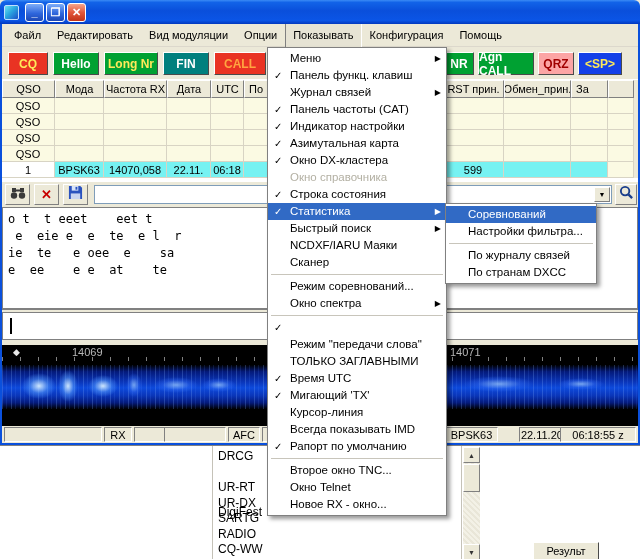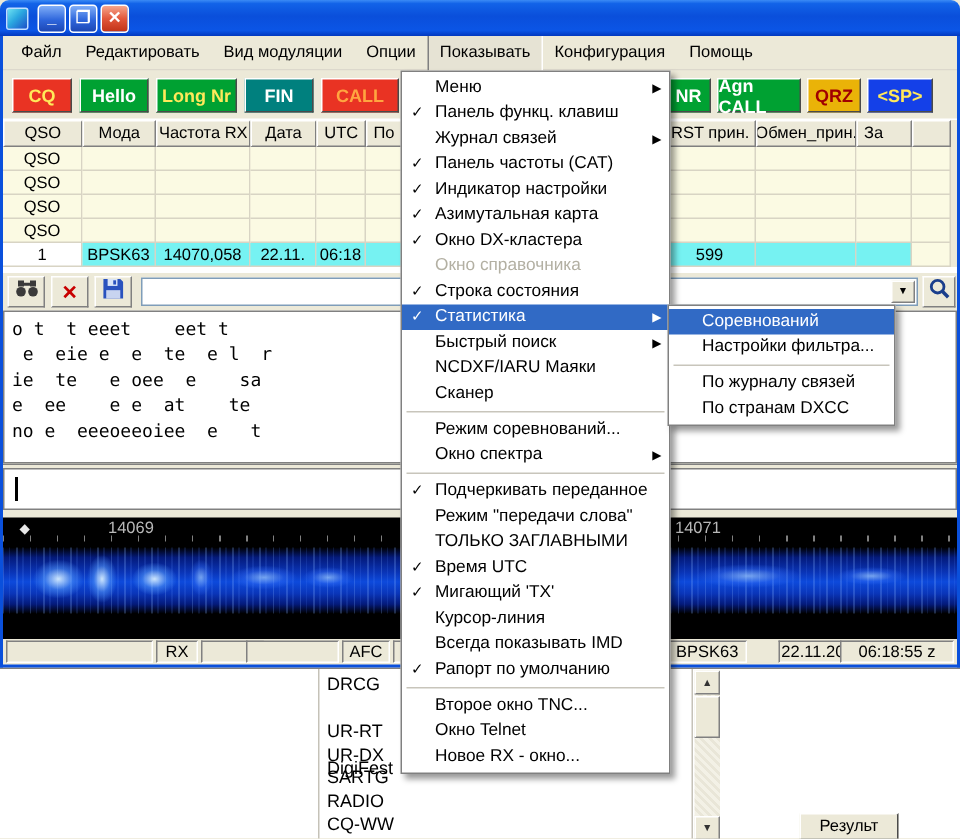--- a/index.html
+++ b/index.html
@@ -31,21 +31,21 @@
     border-bottom:1px solid #FFF; }
   .mb { position:absolute; top:52px; height:23px; border:1px solid; border-color:#FFFFFF #4A4A4A #4A4A4A #FFFFFF;
     font-size:12px; font-weight:bold; display:flex; align-items:center; justify-content:center; z-index:6; }
   .mb0 {left:8px;   width:40px; background:#E93323; color:#FFE95A;}
   .mb1 {left:53px;  width:46px; background:#00A132; color:#FFFFFF;}
   .mb2 {left:104px; width:54px; background:#00A132; color:#FFE95A;}
   .mb3 {left:163px; width:46px; background:#00807E; color:#FFFFFF;}
   .mb4 {left:214px; width:52px; background:#E93323; color:#FFA540;}
   .mb5 {left:444px; width:30px; background:#00A132; color:#FFFFFF;}
   .mb6 {left:478px; width:56px; background:#00A132; color:#FFFFFF;}
-  .mb7 {left:538px; width:36px; background:#eab308; color:#A00000;}
+  .mb7 {left:538px; width:36px; background:#fca5a5; color:#A00000;}
   .mb8 {left:578px; width:44px; background:#1440E8; color:#FFE95A;}
 
   
   .lt { position:absolute; left:2px; top:80px; width:636px; z-index:4; }
   .lt-h, .lt-r { display:flex; }
   .lt-hc { height:18px; background:#ECE9D8; border:1px solid; border-color:#FFFFFF #808080 #808080 #FFFFFF;
     font-size:11px; display:flex; align-items:center; justify-content:center; overflow:hidden; white-space:nowrap; }
   .lt-c { height:16px; background:#FBFAE3; border-right:1px solid #D8D4C4; border-bottom:1px solid #D8D4C4;
     font-size:11px; display:flex; align-items:center; justify-content:center; overflow:hidden; white-space:nowrap; }
   .w0{width:53px}.w1{width:49px}.w2{width:63px}.w3{width:44px}.w4{width:33px}
@@ -280,21 +280,20 @@
         <circle cx="6.5" cy="6.5" r="4.5" fill="none" stroke="#1A3E8C" stroke-width="2"></circle>
         <line x1="10" y1="10" x2="14" y2="14" stroke="#1A3E8C" stroke-width="2.5"></line>
       </svg></span>
 </div>
 
 <div class="rx">
   <div class="rx-line">o t  t eeet    eet t                                        e   e</div>
   <div class="rx-line"> e  eie e  e  te  e l  r                              ie</div>
   <div class="rx-line">ie  te   e oee  e    sa</div>
   <div class="rx-line">e  ee    e e  at    te</div>
-  <div class="rx-line">no e  eeeoeeoiee  e   t</div>
 </div>
 <div class="hdiv"></div>
 
 <div class="tx">
   <div class="caret"></div>
 </div>
 <div class="split"></div>
 
 <div class="wf">
   <span class="wf-marker">◆</span>
@@ -359,21 +358,21 @@
   <div class="mi dis"><span>Окно справочника</span></div>
   <div class="mi"><span class="chk">✓</span><span>Строка состояния</span></div>
   <div class="mi hl"><span class="chk">✓</span><span>Статистика</span><span class="arr">▶</span></div>
   <div class="mi"><span>Быстрый поиск</span><span class="arr">▶</span></div>
   <div class="mi"><span>NCDXF/IARU Маяки</span></div>
   <div class="mi"><span>Сканер</span></div>
   <div class="msep"></div>
   <div class="mi"><span>Режим соревнований...</span></div>
   <div class="mi"><span>Окно спектра</span><span class="arr">▶</span></div>
   <div class="msep"></div>
-  <div class="mi"><span class="chk">✓</span><span>Подчеркивать переданное</span></div>
+  <div class="mi"><span class="chk">✓</span></div>
   <div class="mi"><span>Режим "передачи слова"</span></div>
   <div class="mi"><span>ТОЛЬКО ЗАГЛАВНЫМИ</span></div>
   <div class="mi"><span class="chk">✓</span><span>Время UTC</span></div>
   <div class="mi"><span class="chk">✓</span><span>Мигающий 'TX'</span></div>
   <div class="mi"><span>Курсор-линия</span></div>
   <div class="mi"><span>Всегда показывать IMD</span></div>
   <div class="mi"><span class="chk">✓</span><span>Рапорт по умолчанию</span></div>
   <div class="msep"></div>
   <div class="mi"><span>Второе окно TNC...</span></div>
   <div class="mi"><span>Окно Telnet</span></div>

